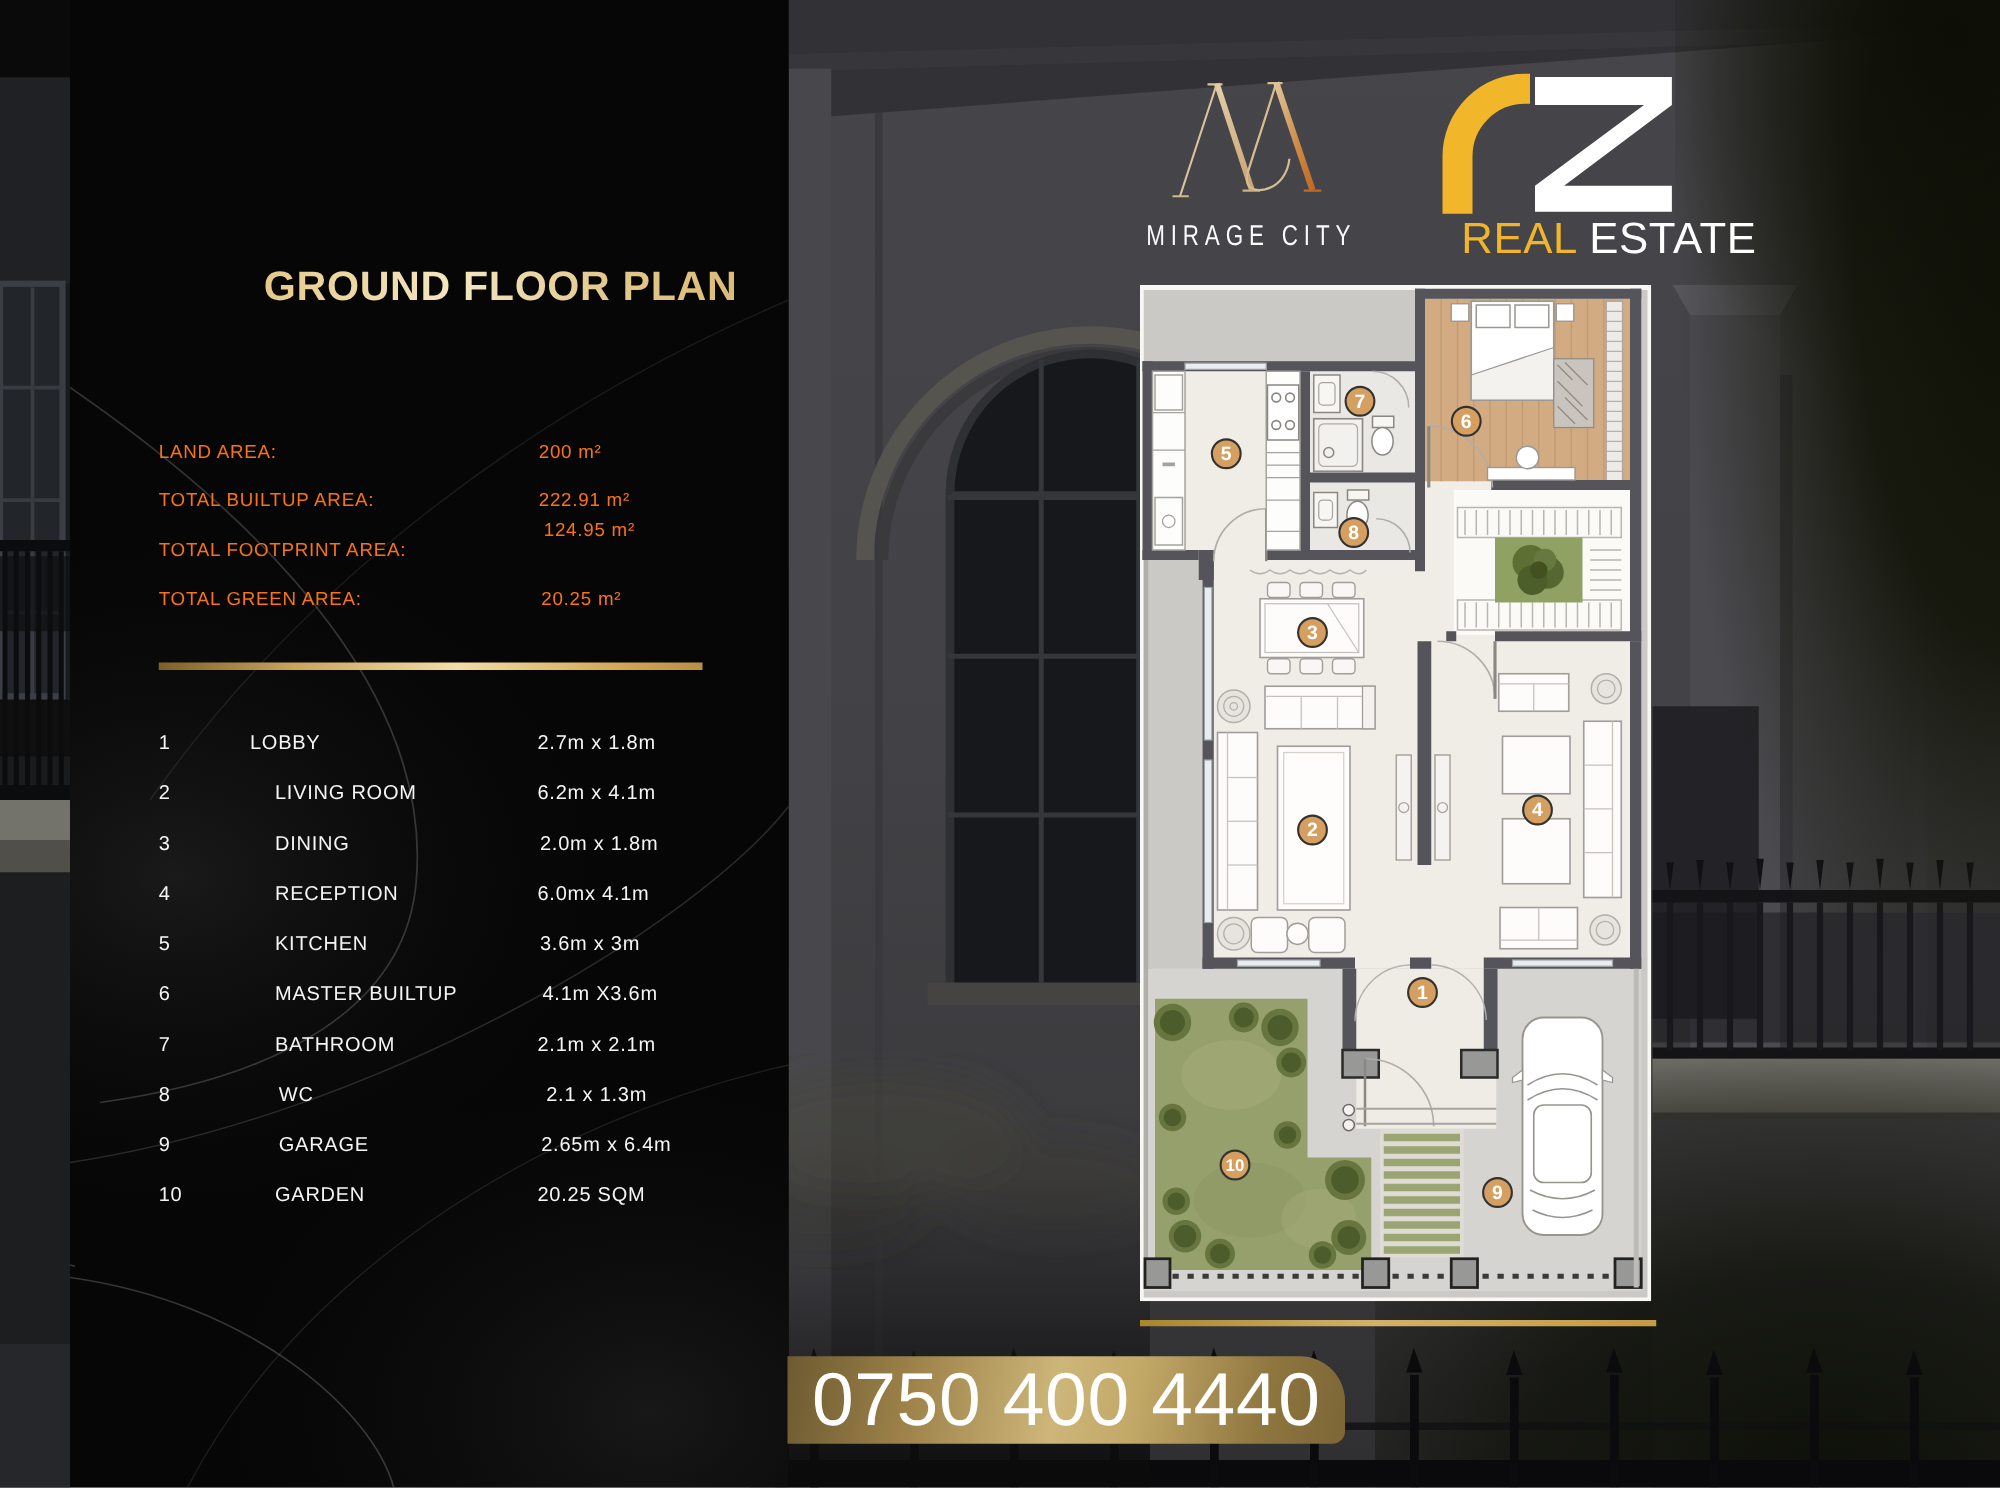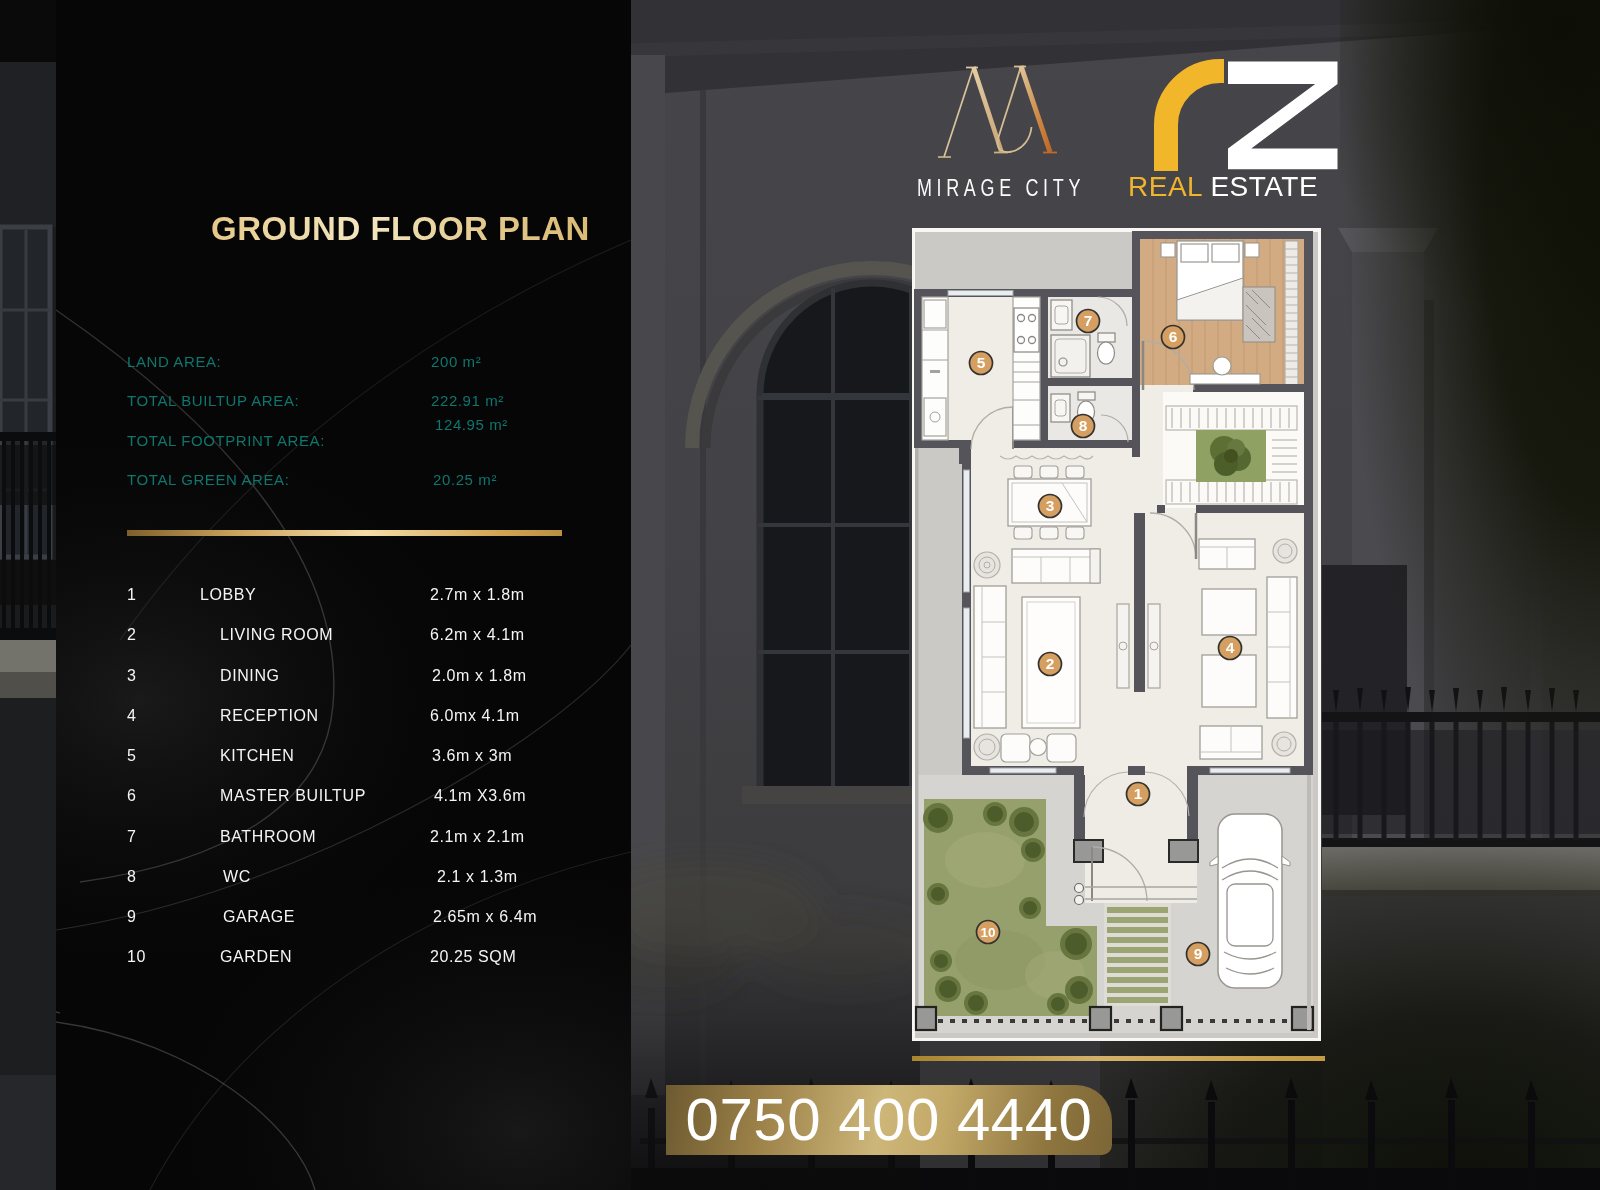--- a/index.html
+++ b/index.html
@@ -9,21 +9,21 @@
   .panel{position:absolute;left:56px;top:0;width:575px;height:1190px;background:#060606;overflow:hidden}
   .tanbar{position:absolute;left:0;top:38px;width:575px;height:144px;
           background:linear-gradient(90deg,#836d5a,#8b7561 45%,#937d66);}
   .tanbar .big{position:absolute;width:100%;top:6px;text-align:center;color:#fdfdfd;
           font-size:110px;letter-spacing:0;font-weight:400;transform:scaleX(.88)}
   .tanbar sup{font-size:54px;vertical-align:46px;letter-spacing:0}
   .gtitle{position:absolute;left:0;top:210px;width:689px;text-align:center;
           font-size:33px;font-weight:bold;letter-spacing:0.5px;
           background:linear-gradient(90deg,#caa14e,#ebd298 28%,#f3e6c0 45%,#e3c98e 62%,#cfa851);
           -webkit-background-clip:text;background-clip:text;color:transparent}
-  .srow{position:absolute;color:#0f766e;font-size:15px;letter-spacing:.6px;white-space:pre}
+  .srow{position:absolute;color:#f97316;font-size:15px;letter-spacing:.6px;white-space:pre}
   .gold-line{position:absolute;left:71px;top:530px;width:435px;height:6px;
           background:linear-gradient(90deg,#7e5f2a,#caa45c 25%,#f3dca6 55%,#d2a654 85%,#b98f42)}
   .trow{position:absolute;color:#f5f5f5;font-size:16px;letter-spacing:.6px;white-space:pre}
 </style>
 </head>
 <body>
 <div class="page">
 
 <svg class="abs" style="left:0;top:0" width="1600" height="1190" viewBox="0 0 1600 1190">
   <defs>
@@ -299,21 +299,21 @@
   </g>
 </svg>
 
 <div class="abs" style="left:891px;top:175px;width:220px;text-align:center;color:#fafafa;font-size:23px;letter-spacing:6px;white-space:nowrap;transform:scaleX(0.78)">MIRAGE CITY</div>
 
 <svg class="abs" style="left:1140px;top:50px" width="210" height="130" viewBox="1140 50 210 130">
   <path d="M1166,171 L1166,125 A54,54 0 0 1 1220,71 L1224,71" fill="none" stroke="#f2b62b" stroke-width="24"></path>
   <path d="M1228,61.5 L1337.5,61.5 L1337.5,83.9 L1251.3,148.5 L1337.5,148.5 L1337.5,169.3 L1228,169.3 L1228,148.5 L1315.2,83.9 L1228,83.9 Z" fill="#ffffff"></path>
 </svg>
 
-<div class="abs" style="left:1128px;top:171px;font-size:28px;letter-spacing:0.5px;white-space:nowrap"><span style="color:#f0b52b">REAL </span><span style="color:#ffffff">ESTATE</span></div>
+<div class="abs" style="left:1169px;top:171px;font-size:35px;letter-spacing:0.5px;white-space:nowrap"><span style="color:#f0b52b">REAL </span><span style="color:#ffffff">ESTATE</span></div>
 
 <svg class="abs" style="left:912px;top:228px" width="409" height="813" viewBox="912 228 409 813">
   <defs>
     <linearGradient id="planterg" cx="50%" cy="50%" r="50%">
       <stop offset="0" stop-color="#4d5c2a"></stop>
           <stop offset="1" stop-color="#7d8c52"></stop>
     </linearGradient>
   </defs>
 
   <rect x="912" y="228" width="409" height="813" fill="#f8f7f4"></rect>
@@ -764,16 +764,16 @@
           <text x="1083" y="431">8</text>
       <text x="1198" y="959">9</text>
           <text x="988" y="937" font-size="13.5">10</text>
     </g>
   </g>
 </svg>
 
 <div class="abs" style="left:912px;top:1056px;width:413px;height:5px;background:linear-gradient(90deg,#a8862f,#d3b169 45%,#c49b45)"></div>
 
 <div class="abs" style="left:630px;top:1085px;width:446px;height:70px;border-radius:0 36px 10px 0;
-     background:linear-gradient(100deg,#6d5a31,#9c8148 22%,#cdb679 48%,#c3a968 62%,#8f763f 85%,#7c6636);margin-left:36px;">
+     background:linear-gradient(100deg,#6d5a31,#9c8148 22%,#cdb679 48%,#c3a968 62%,#8f763f 85%,#7c6636);">
   <div style="width:100%;text-align:center;color:#ffffff;font-size:60px;font-weight:500;letter-spacing:0.5px;line-height:70px">0750 400 4440</div>
 </div>
 </div>
 
 </body></html>

